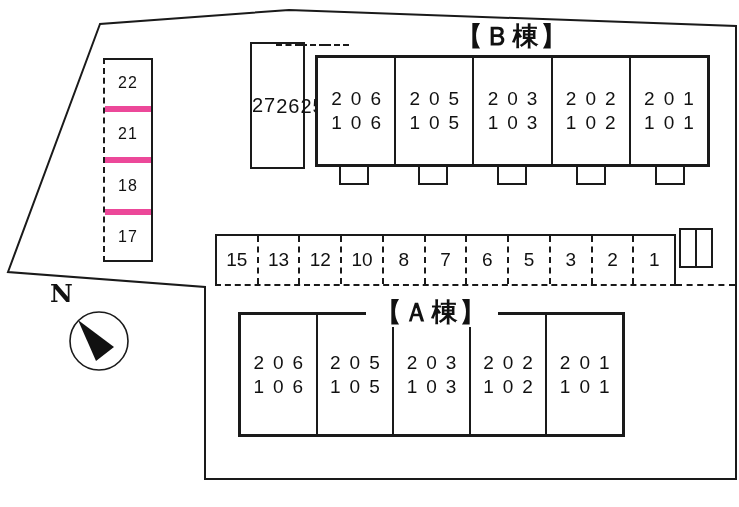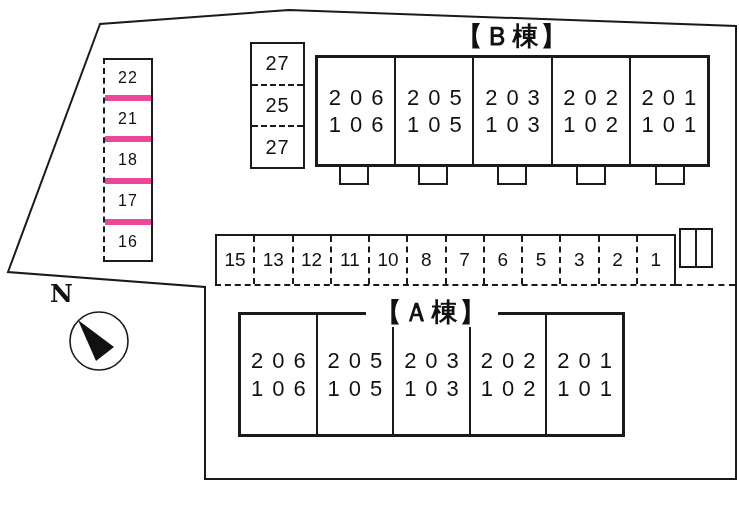--- a/index.html
+++ b/index.html
@@ -15,33 +15,33 @@
   
   .left-col{left:103px;top:58px;width:50px;height:204px;
     border:2px solid #1a1a1a;border-left:2px dashed #1a1a1a;
     display:flex;flex-direction:column;}
   .lc-cell{flex:1;display:flex;align-items:center;justify-content:center;
     font-size:16px;letter-spacing:1px;}
   .lc-cell + .lc-cell{border-top:6px solid #ec4899;}
 
   
   .up-col{left:250px;top:42px;width:55px;height:127px;
-    border:2px solid #1a1a1a;display:flex;flex-direction:column;}
+    border:2px solid #1a1a1a;display:flex;flex-direction:row;}
   .uc-cell{flex:1;display:flex;align-items:center;justify-content:center;
     font-size:20px;letter-spacing:1px;}
   .uc-cell + .uc-cell{border-top:2px dashed #1a1a1a;}
 
   
   .building{border:3px solid #1a1a1a;display:flex;background:#fff;}
   .bldg-b{left:315px;top:55px;width:395px;height:112px;}
   .bldg-a{left:238px;top:312px;width:387px;height:125px;}
   .unit{flex:1;display:flex;flex-direction:column;align-items:center;
     justify-content:center;gap:2px;}
   .unit + .unit{border-left:2px solid #1a1a1a;}
-  .unit span{font-size:22px;letter-spacing:9px;margin-right:-9px;line-height:1.15;}
+  .unit span{font-size:19px;letter-spacing:9px;margin-right:-9px;line-height:1.15;}
 
   .bldg-label{position:absolute;display:flex;justify-content:center;z-index:3;}
   .bldg-label-b{left:315px;top:22px;width:395px;}
   .bldg-label-a{left:238px;top:298px;width:387px;}
   .bldg-label .txt{background:#fff;padding:0 10px;font-size:26px;font-weight:bold;
     letter-spacing:2px;line-height:1.1;}
 
   
   .porch{width:30px;height:19px;border:2px solid #1a1a1a;border-top:none;top:166px;}
 
@@ -77,25 +77,25 @@
     </g>
   </svg>
 
   <div class="abs north-label">N</div>
 
   <div class="abs left-col">
     <div class="lc-cell">22</div>
     <div class="lc-cell">21</div>
     <div class="lc-cell">18</div>
     <div class="lc-cell">17</div>
-    <div class="lc-cell">16</div>
   </div>
 
   <div class="abs up-col">
     <div class="uc-cell">27</div>
+    <div class="uc-cell">26</div>
     <div class="uc-cell">25</div>
     <div class="uc-cell">27</div>
   </div>
 
   <div class="bldg-label bldg-label-b">
     <span class="txt">【Ｂ棟】</span>
   </div>
 
   <div class="abs building bldg-b">
     <div class="unit">
@@ -123,21 +123,20 @@
   <div class="abs porch" style="left:339px;"></div>
   <div class="abs porch" style="left:418px;"></div>
   <div class="abs porch" style="left:497px;"></div>
   <div class="abs porch" style="left:576px;"></div>
   <div class="abs porch" style="left:655px;"></div>
 
   <div class="abs mid-row">
     <div class="stall">15</div>
     <div class="stall">13</div>
     <div class="stall">12</div>
-    <div class="stall">11</div>
     <div class="stall">10</div>
     <div class="stall">8</div>
     <div class="stall">7</div>
     <div class="stall">6</div>
     <div class="stall">5</div>
     <div class="stall">3</div>
     <div class="stall">2</div>
     <div class="stall">1</div>
   </div>
 

